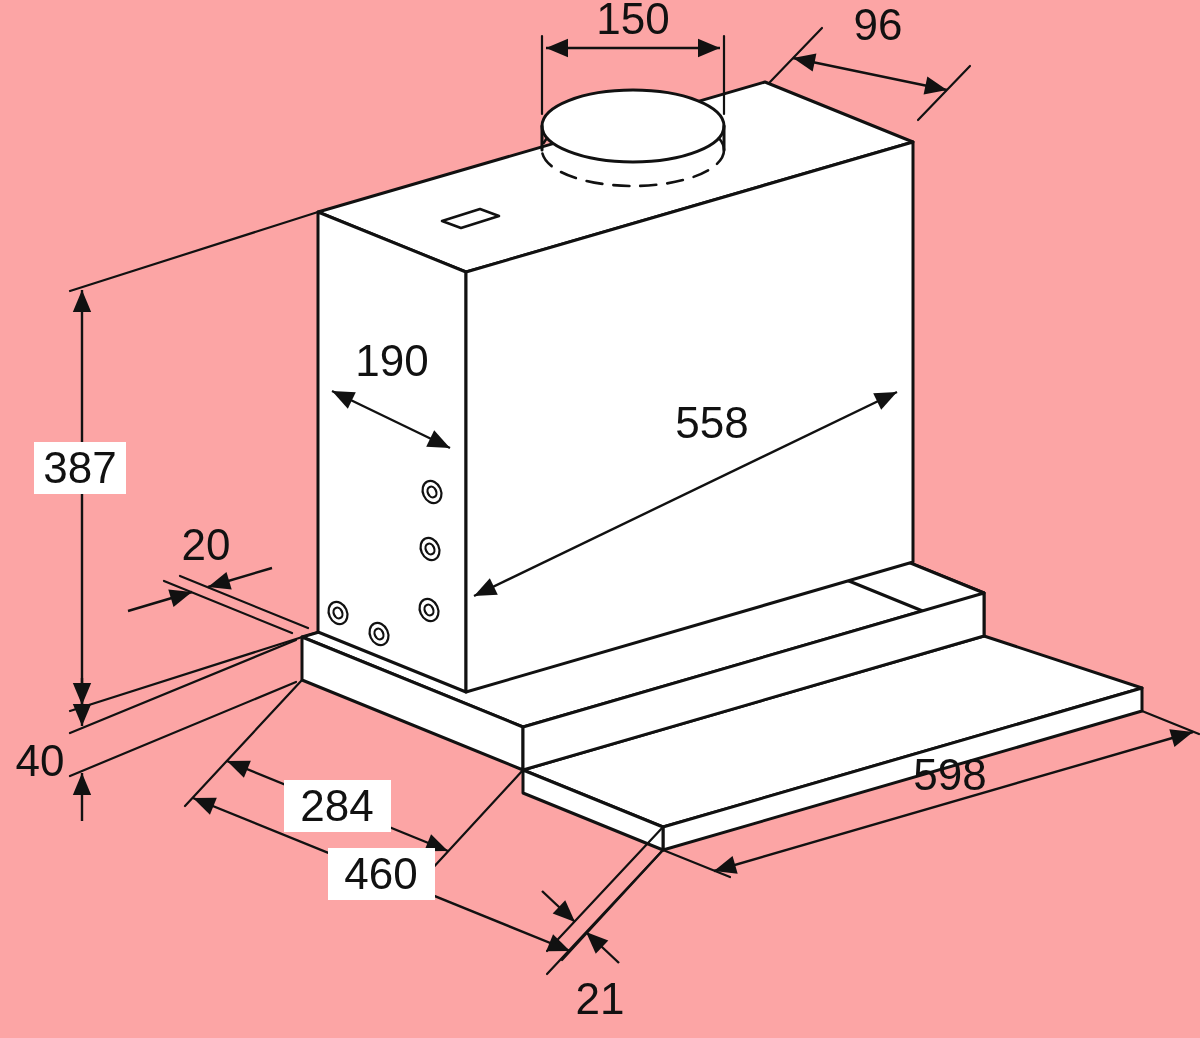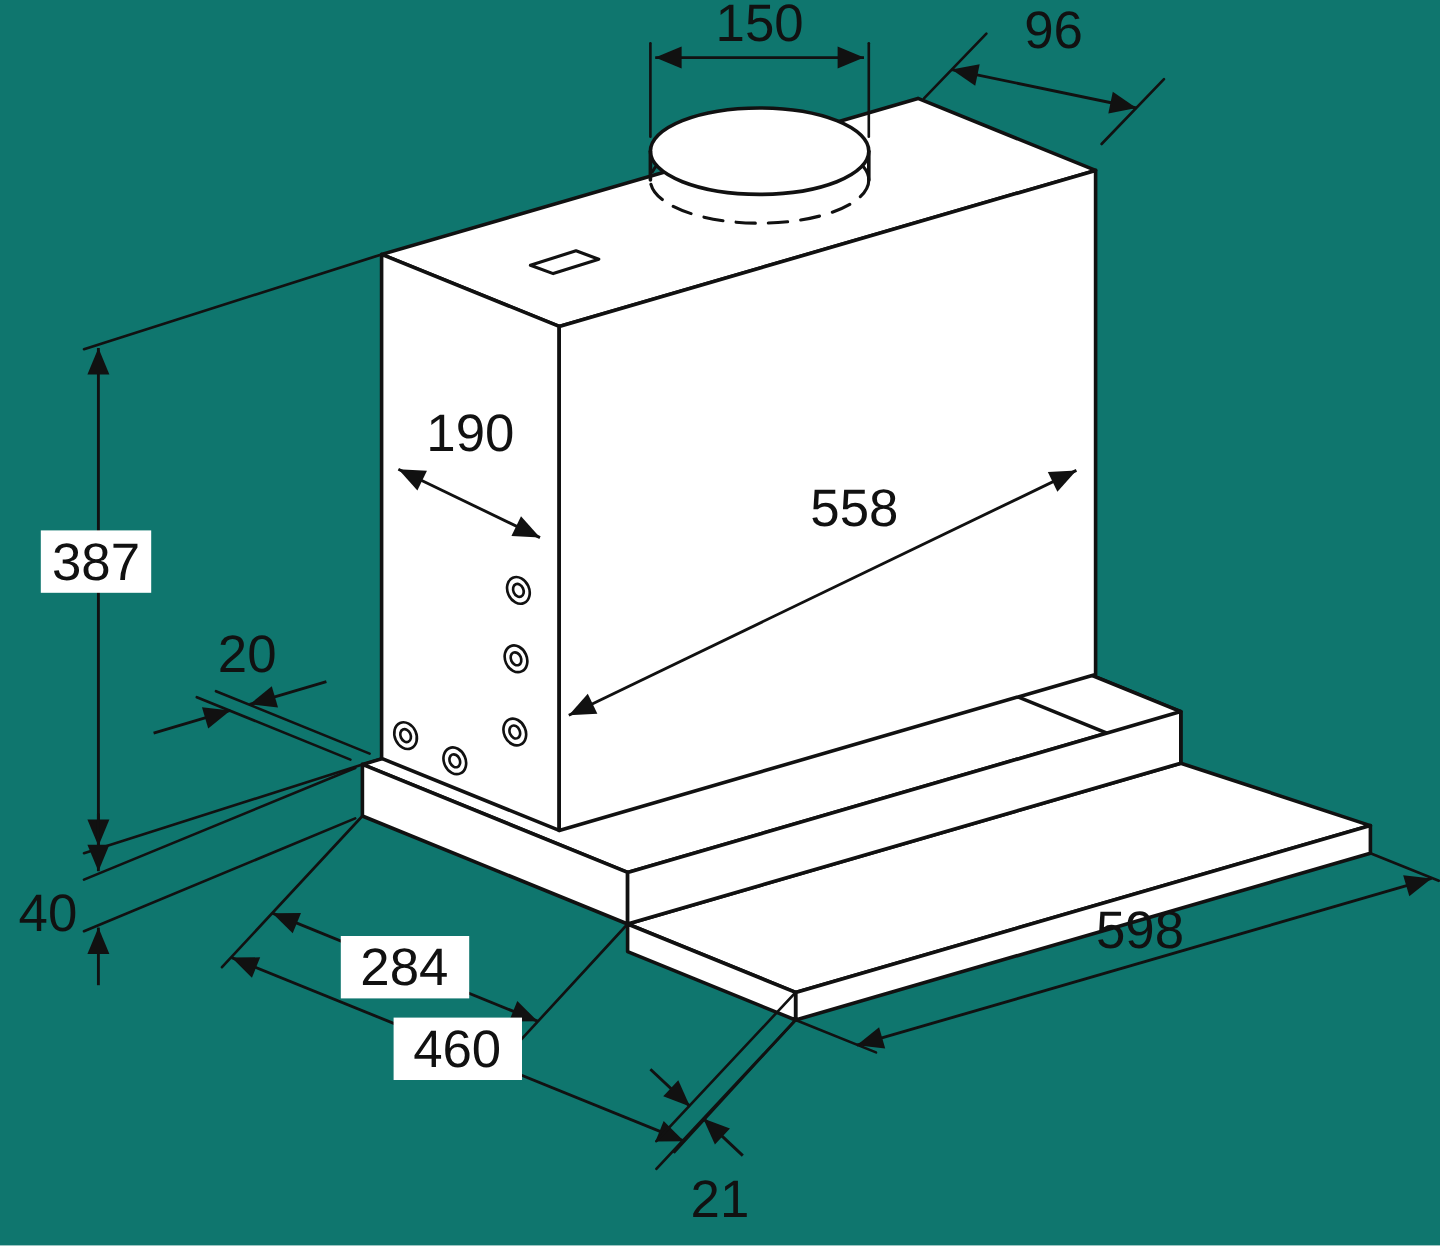--- a/index.html
+++ b/index.html
@@ -1,16 +1,16 @@
 <!DOCTYPE html>
 <html><head>
 <meta charset="utf-8">
 <style>
   html,body{margin:0;padding:0;background:#ffffff;}
-  .stage{width:1200px;height:1038px;position:relative;background:#0f766e;}
+  .stage{width:1200px;height:1038px;position:relative;background:#fca5a5;}
   svg{display:block;}
   .face{fill:#ffffff;stroke:#111111;stroke-width:3;stroke-linejoin:round;}
   .face-thin{fill:#ffffff;stroke:#111111;stroke-width:2.6;stroke-linejoin:round;}
   .edge{fill:none;stroke:#111111;stroke-width:3;stroke-linecap:round;}
   .edge-thin{fill:none;stroke:#111111;stroke-width:2.6;stroke-linecap:round;}
   .dash{stroke-dasharray:16 11;}
   .ext{fill:none;stroke:#111111;stroke-width:2.2;stroke-linecap:round;}
   .dim{fill:none;stroke:#111111;stroke-width:2.4;stroke-linecap:butt;}
   .hole{fill:none;stroke:#111111;stroke-width:2.2;}
   .dimtext{font-family:"Liberation Sans","DejaVu Sans",sans-serif;font-size:44px;fill:#111111;text-anchor:middle;}

